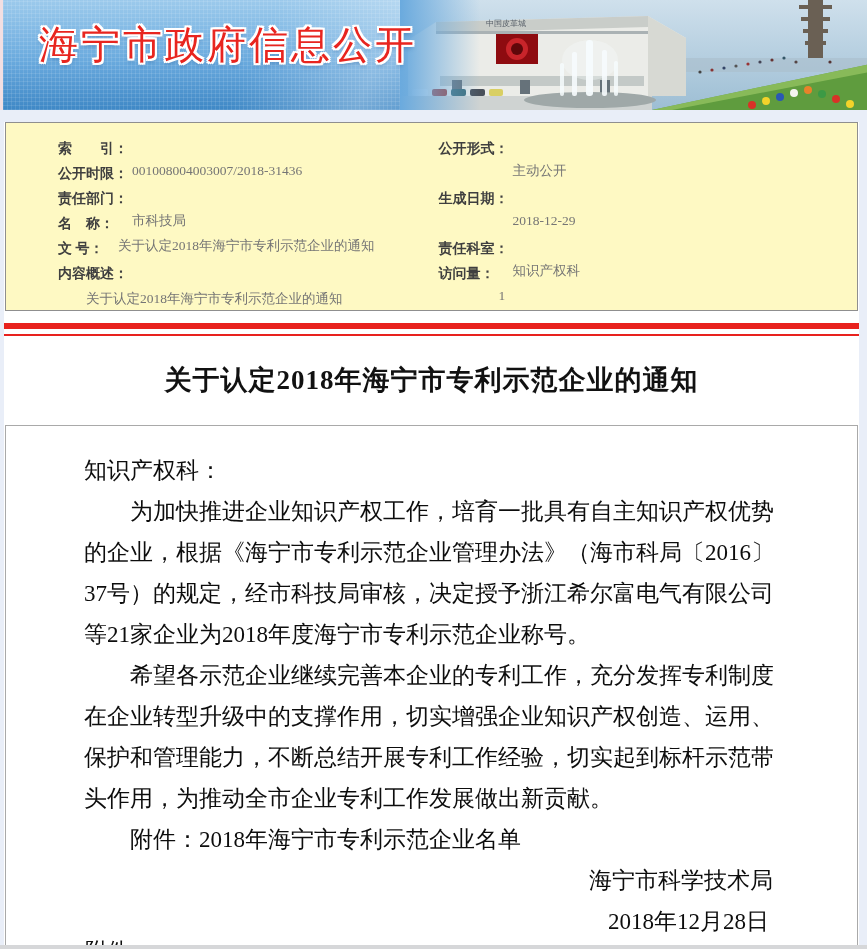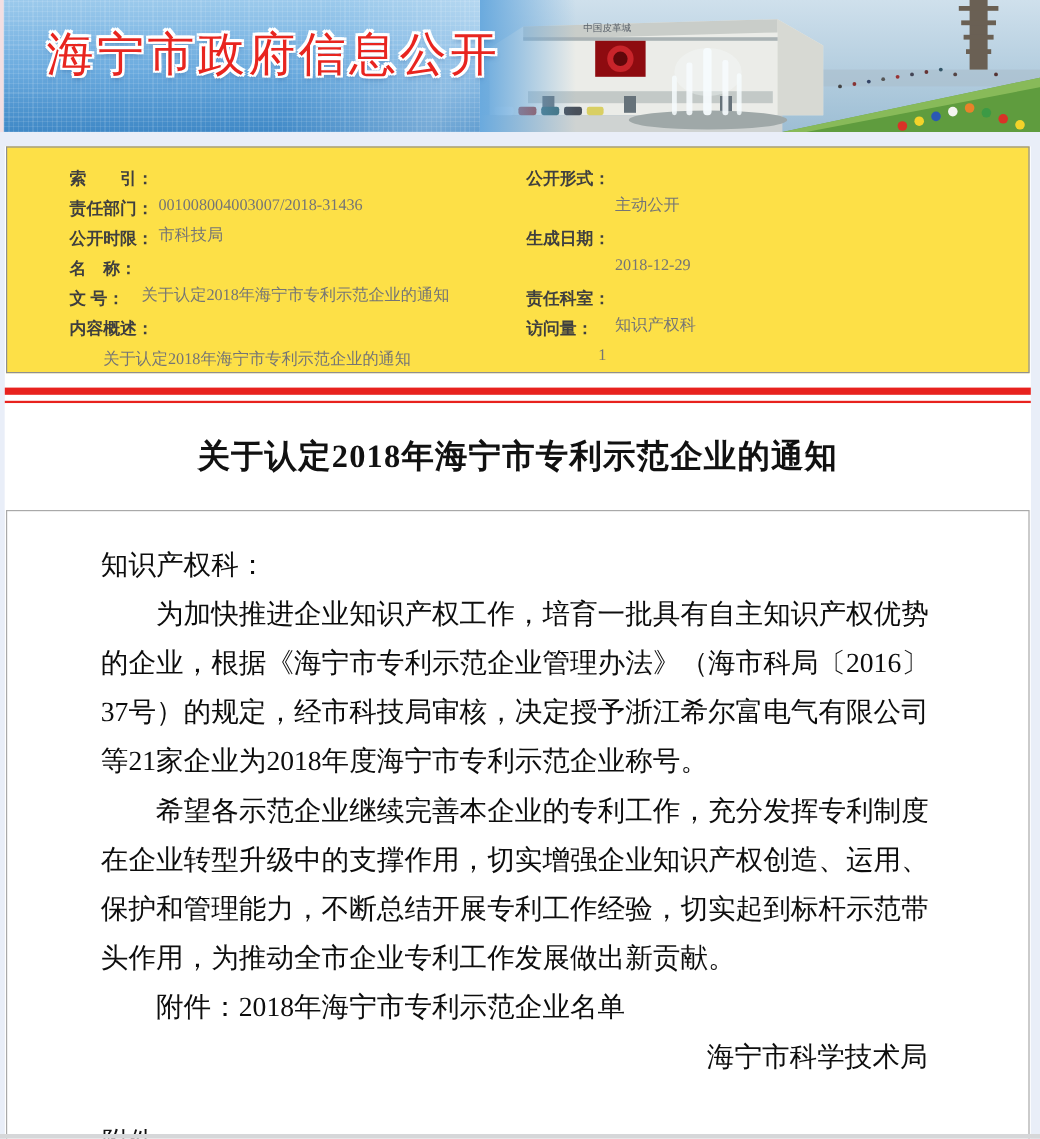--- a/index.html
+++ b/index.html
@@ -47,21 +47,21 @@
     position: relative;
     margin: 0 8px 0 4px;
     background: #ffffff;
     min-height: 839px;
   }
 
   
   .meta-box {
     margin: 12px 1px 0 1px;
     border: 1px solid #8f8f8f;
-    background: #fde047;
+    background: #fef9c3;
     padding: 13px 0 0 0;
     height: 174px;
     font-family: "Liberation Serif", "DejaVu Serif", serif;
   }
   .meta-cols { display: flex; }
   .meta-col-left  { width: 50%; padding-left: 52px; box-sizing: border-box; }
   .meta-col-right { width: 50%; padding-left: 7px;  box-sizing: border-box; }
   .m-row { height: 25px; display: flex; align-items: center; white-space: nowrap; }
   .m-label { font-weight: bold; color: #3f3f3f; font-size: 14px; }
   .m-value { color: #757575; font-size: 13.5px; margin-left: 4px; margin-top: 44px; }
@@ -209,26 +209,26 @@
   <div class="main">
 
     <div class="meta-box">
       <div class="meta-cols">
         <div class="meta-col-left">
           <div class="m-row">
             <span class="m-label">索　　引：</span>
             <span class="m-value">001008004003007/2018-31436</span>
           </div>
           <div class="m-row">
+            <span class="m-label">公开时限：</span>
+            <span class="m-value"></span>
+          </div>
+          <div class="m-row">
             <span class="m-label">责任部门：</span>
             <span class="m-value">市科技局</span>
-          </div>
-          <div class="m-row">
-            <span class="m-label">公开时限：</span>
-            <span class="m-value"></span>
           </div>
           <div class="m-row">
             <span class="m-label">名　称：</span>
             <span class="m-value">关于认定2018年海宁市专利示范企业的通知</span>
           </div>
           <div class="m-row">
             <span class="m-label">文 号：</span>
             <span class="m-value"></span>
           </div>
           <div class="m-row">
@@ -270,19 +270,20 @@
     <div class="doc-title-band">
       <span class="doc-title">关于认定2018年海宁市专利示范企业的通知</span>
     </div>
 
     <div class="doc-box">
       <p>知识产权科：</p>
       <p class="para-indent">为加快推进企业知识产权工作，培育一批具有自主知识产权优势的企业，根据《海宁市专利示范企业管理办法》（海市科局〔2016〕37号）的规定，经市科技局审核，决定授予浙江希尔富电气有限公司等21家企业为2018年度海宁市专利示范企业称号。</p>
       <p class="para-indent">希望各示范企业继续完善本企业的专利工作，充分发挥专利制度在企业转型升级中的支撑作用，切实增强企业知识产权创造、运用、保护和管理能力，不断总结开展专利工作经验，切实起到标杆示范带头作用，为推动全市企业专利工作发展做出新贡献。</p>
       <p class="para-indent">附件：2018年海宁市专利示范企业名单</p>
       <p class="doc-signer">海宁市科学技术局</p>
+      <p class="doc-date">2018年12月28日</p>
     </div>
   </div>
 
   <div class="footer-cut">附件</div>
   <div class="footer-band"></div>
 
 </div>
 
 </body></html>

